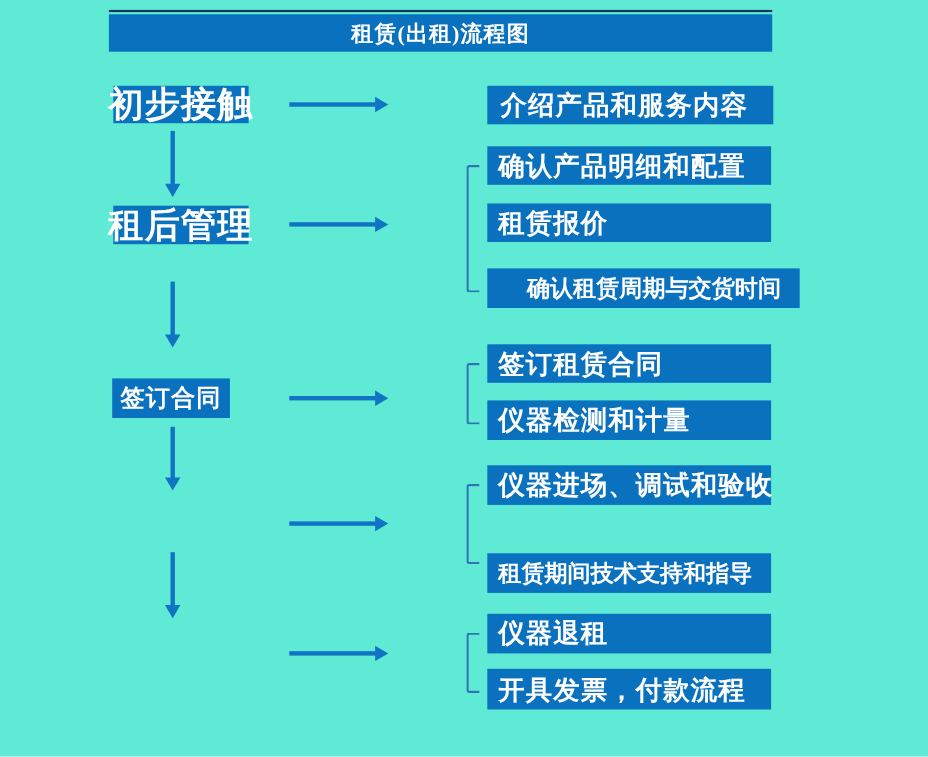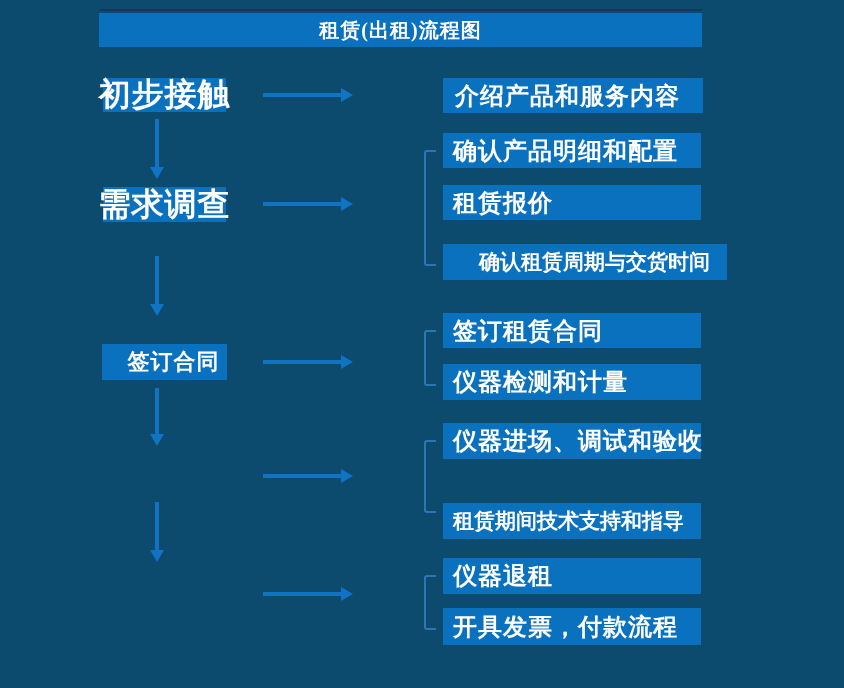--- a/index.html
+++ b/index.html
@@ -1,17 +1,17 @@
 <!DOCTYPE html>
 <html><head>
 <meta charset="utf-8">
 <style>
   html,body { margin:0; padding:0; background:#ffffff; }
   .canvas {
-    position:relative; width:844px; height:688px; background:#0c4a6e;
+    position:relative; width:844px; height:688px; background:#5eead4;
     font-family:"Liberation Serif","DejaVu Serif",serif; overflow:hidden;
   }
   .topline {
     position:absolute; left:99px; top:9px; width:603px; height:2px;
     background:#17365D;
   }
   .title-bar {
     position:absolute; left:99px; top:13px; width:603px; height:34px;
     background:#0A71BE; color:#ffffff; font-weight:bold; font-size:20px;
     letter-spacing:1px; display:flex; align-items:center; justify-content:center;
@@ -54,22 +54,22 @@
 </style>
 </head>
 <body>
 
 <div class="canvas">
 
   <div class="topline"></div>
   <div class="title-bar">租赁(出租)流程图</div>
 
   <div class="box stage s-lg" style="left:103px; top:78px;  width:123px; height:34px;">初步接触</div>
-  <div class="box stage s-lg" style="left:103px; top:187px; width:123px; height:35px;">需求调查</div>
-  <div class="box stage s-md" style="left:102px; top:344px; width:107px; height:36px;padding-left:18px;">签订合同</div>
+  <div class="box stage s-lg" style="left:103px; top:187px; width:123px; height:35px;">租后管理</div>
+  <div class="box stage s-md" style="left:102px; top:344px; width:107px; height:36px;">签订合同</div>
 
   <div class="box detail" style="left:443px; top:78px;  width:248px; height:35px;padding-left:12px;">介绍产品和服务内容</div>
   <div class="box detail" style="left:443px; top:133px; width:248px; height:35px;">确认产品明细和配置</div>
   <div class="box detail" style="left:443px; top:185px; width:248px; height:35px;">租赁报价</div>
   <div class="box detail d-sm" style="left:443px; top:244px; width:248px; height:36px;padding-left:36px;">确认租赁周期与交货时间</div>
   <div class="box detail" style="left:443px; top:313px; width:248px; height:35px;">签订租赁合同</div>
   <div class="box detail" style="left:443px; top:364px; width:248px; height:36px;">仪器检测和计量</div>
   <div class="box detail" style="left:443px; top:423px; width:248px; height:36px;">仪器进场、调试和验收</div>
   <div class="box detail d-sm" style="left:443px; top:491px; width:248px; height:36px;margin-top:12px;">租赁期间技术支持和指导</div>
   <div class="box detail" style="left:443px; top:558px; width:248px; height:36px;">仪器退租</div>

